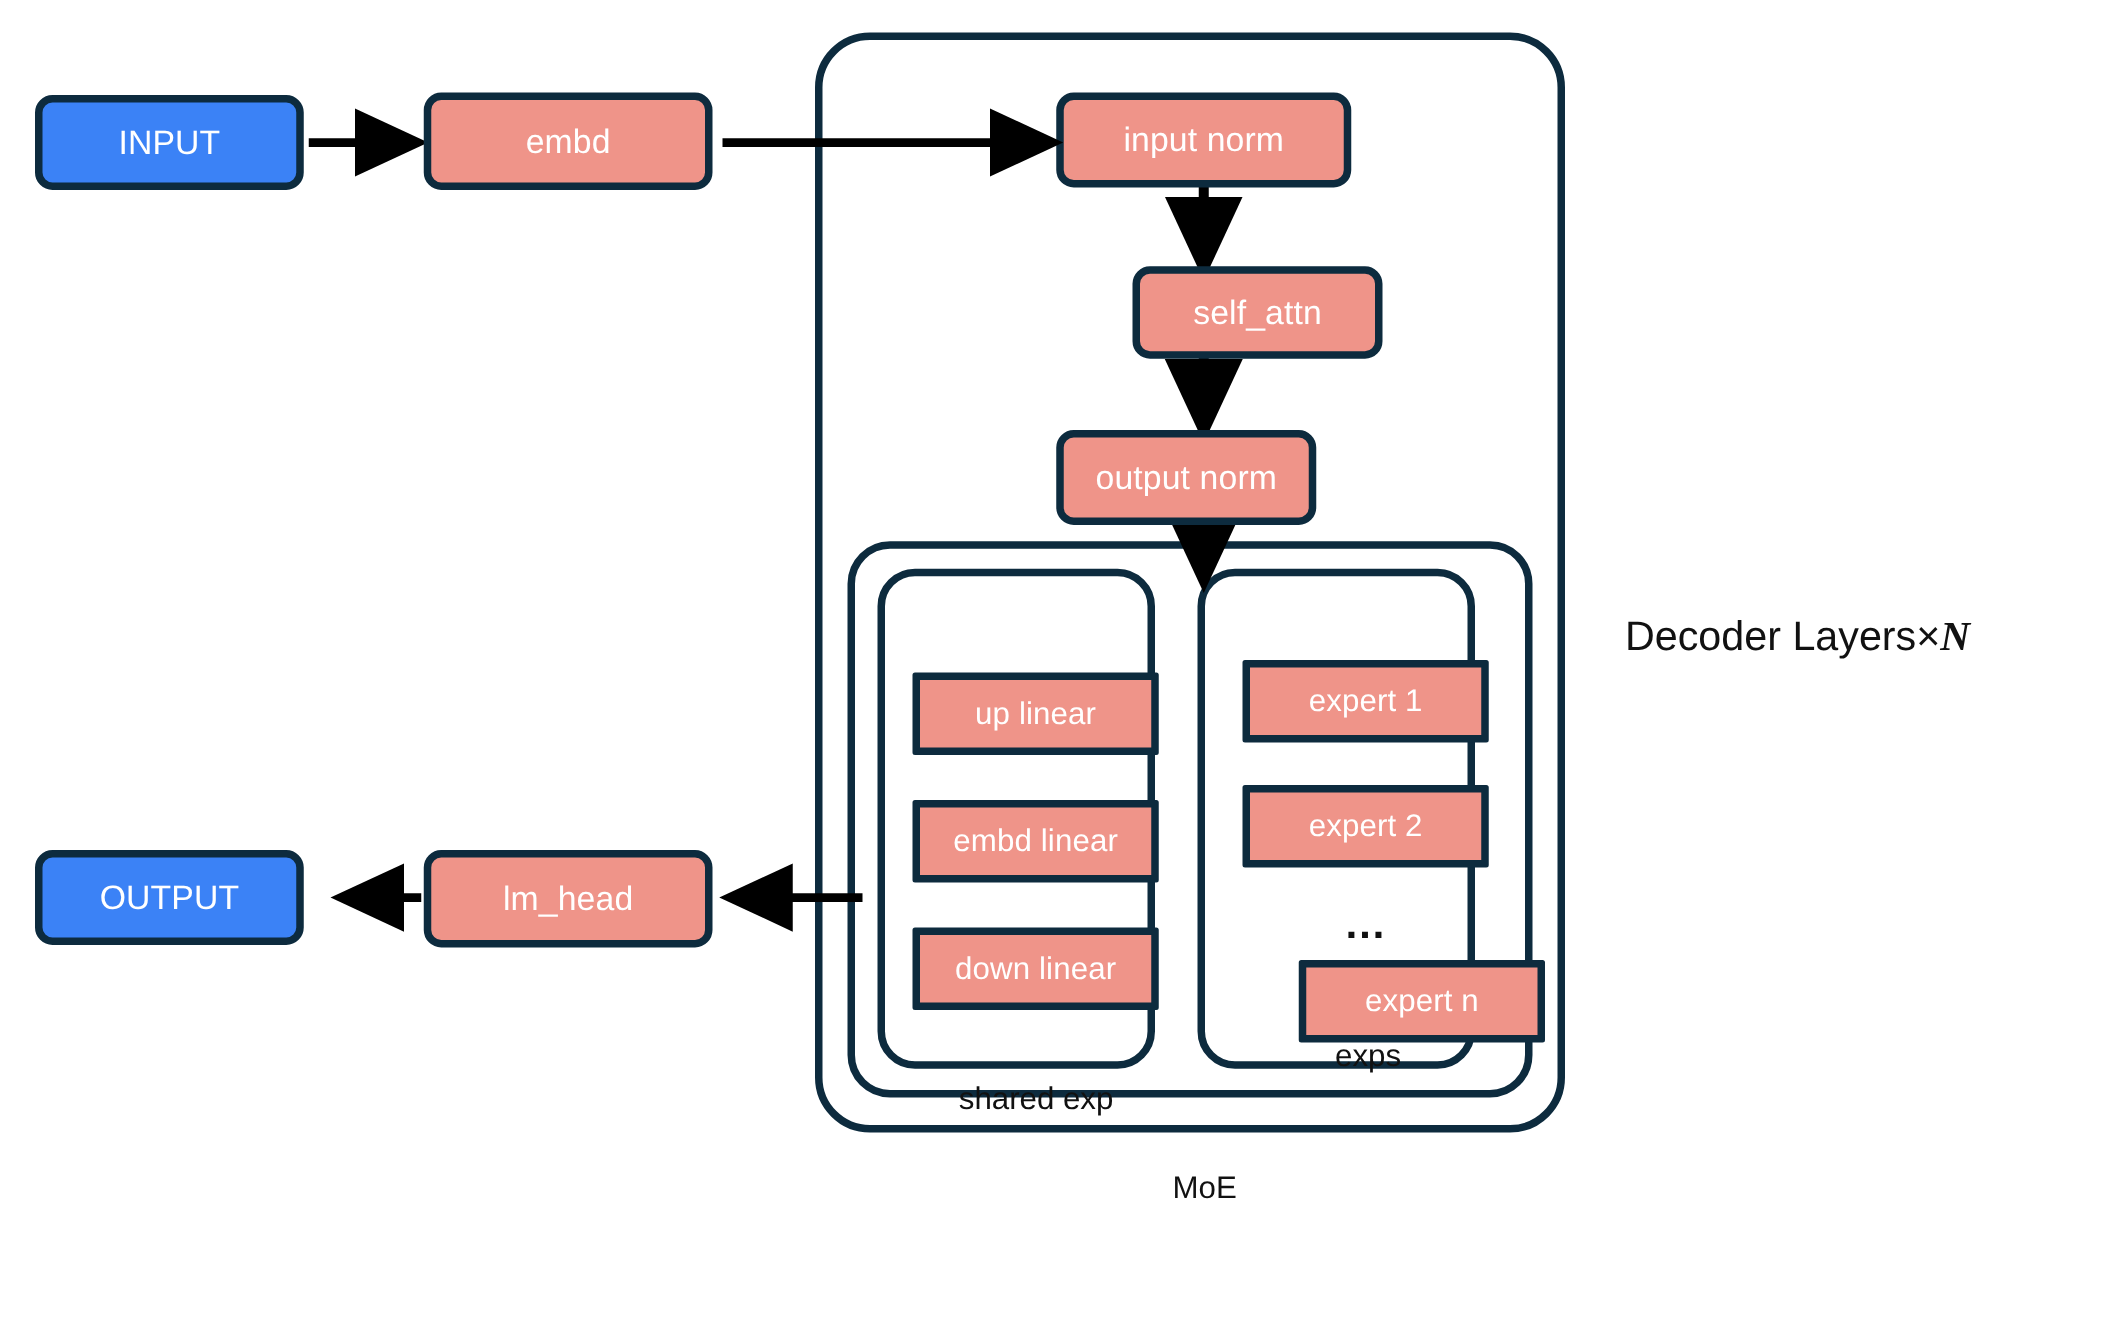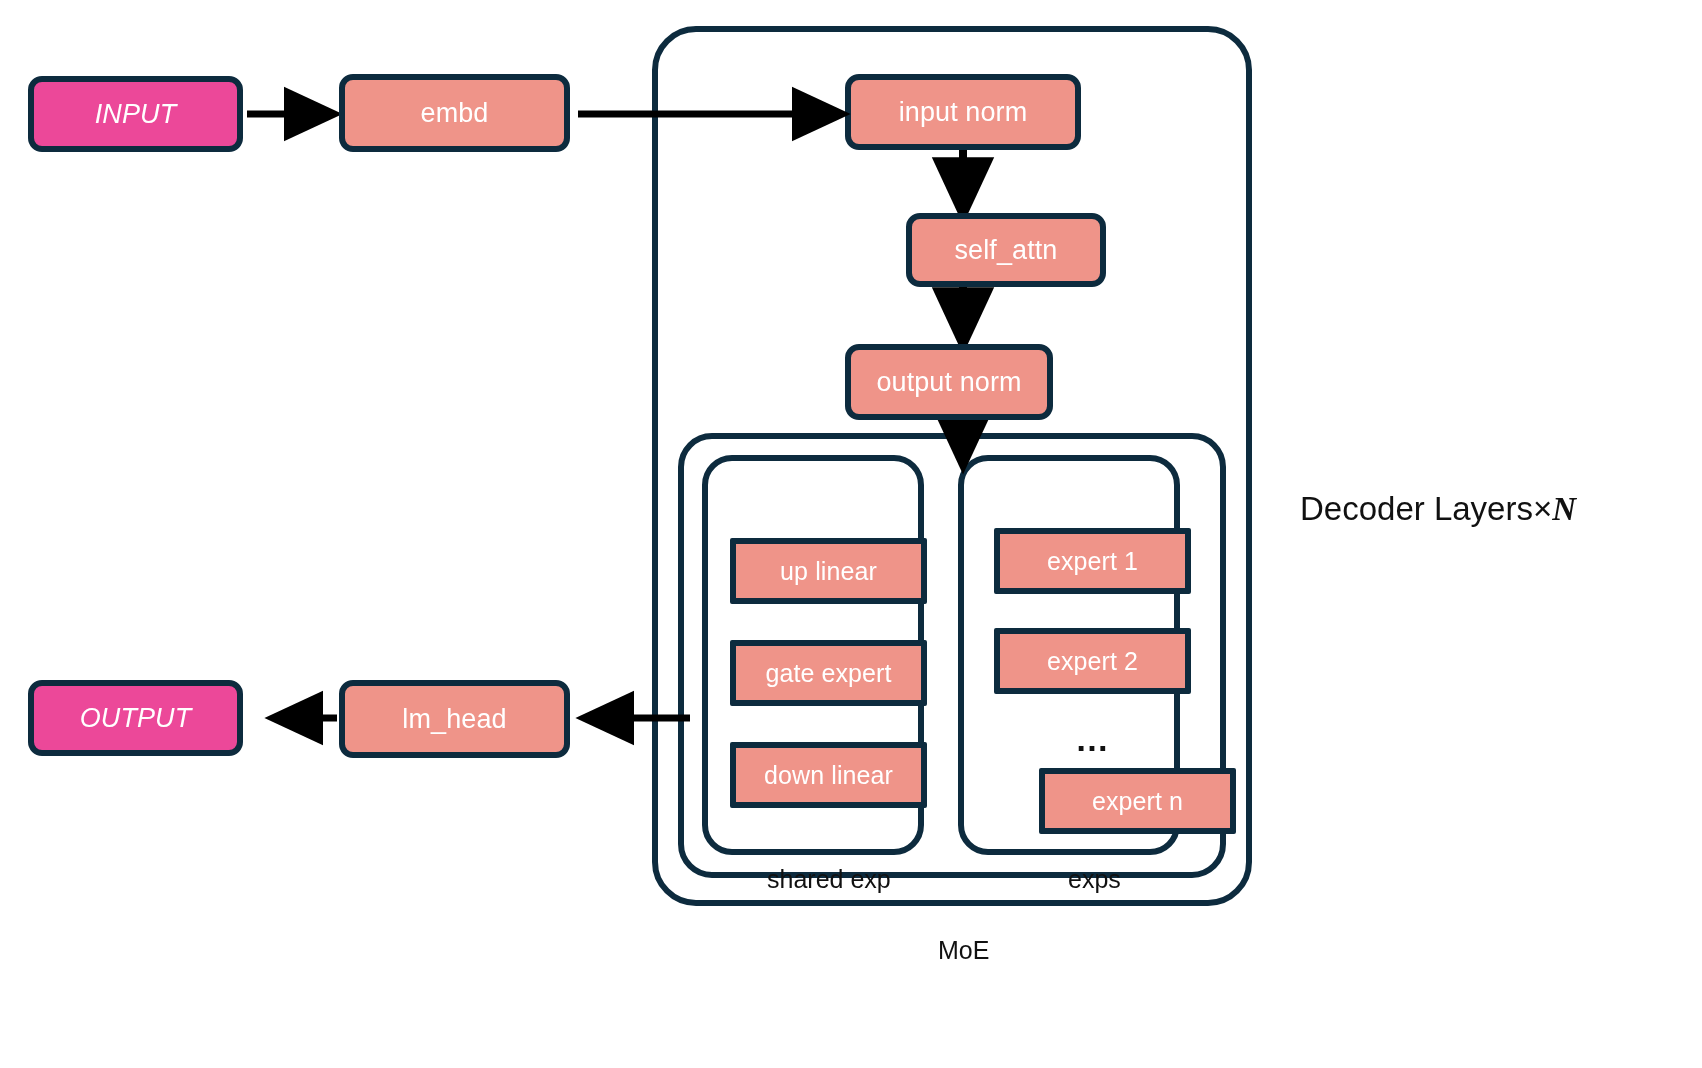--- a/index.html
+++ b/index.html
@@ -28,21 +28,21 @@
     border: 6px solid #0d2b3e;
     border-radius: 14px;
     color: #ffffff;
     font-size: 27px;
     line-height: 1;
     letter-spacing: .1px;
     white-space: nowrap;
     z-index: 5;
   }
   .node.salmon { background: #ef9489; }
-  .node.blue   { background: #ec4899; font-style: italic; }
+  .node.blue   { background: #3b82f6; }
   .node.small  { font-size: 25px; border-radius: 2px; }
 
   
   .frame {
     position: absolute;
     box-sizing: border-box;
     border: 6px solid #0d2b3e;
     background: transparent;
     z-index: 2;
   }
@@ -171,21 +171,21 @@
 
   <div class="node blue" style="left:28px; top:680px; width:215px; height:76px;">
     <span>OUTPUT</span>
   </div>
 
   <div class="node salmon small" style="left:730px; top:538px; width:197px; height:66px;">
     <span>up linear</span>
   </div>
 
   <div class="node salmon small" style="left:730px; top:640px; width:197px; height:66px;">
-    <span>gate expert</span>
+    <span>embd linear</span>
   </div>
 
   <div class="node salmon small" style="left:730px; top:742px; width:197px; height:66px;">
     <span>down linear</span>
   </div>
 
   <div class="node salmon small" style="left:994px; top:528px; width:197px; height:66px;">
     <span>expert 1</span>
   </div>
 
@@ -194,21 +194,21 @@
   </div>
 
   <div class="ellipsis" style="left:1075px; top:722px;">…</div>
 
   <div class="node salmon small" style="left:994px; top:768px; width:197px; height:66px;margin-left:45px;">
     <span>expert n</span>
   </div>
 
   <div class="frame-label" style="left:767px; top:867px;">shared exp</div>
 
-  <div class="frame-label" style="left:1068px; top:867px;text-align:right;">exps</div>
+  <div class="frame-label" style="left:1068px; top:833px;text-align:right;">exps</div>
 
   <div class="frame-label" style="left:938px; top:938px;">MoE</div>
 
   <div class="side-label" style="left:1300px; top:492px;">
     <span>Decoder Layers×</span><span class="n-italic">N</span>
   </div>
 
 </div>
 
 </body></html>

